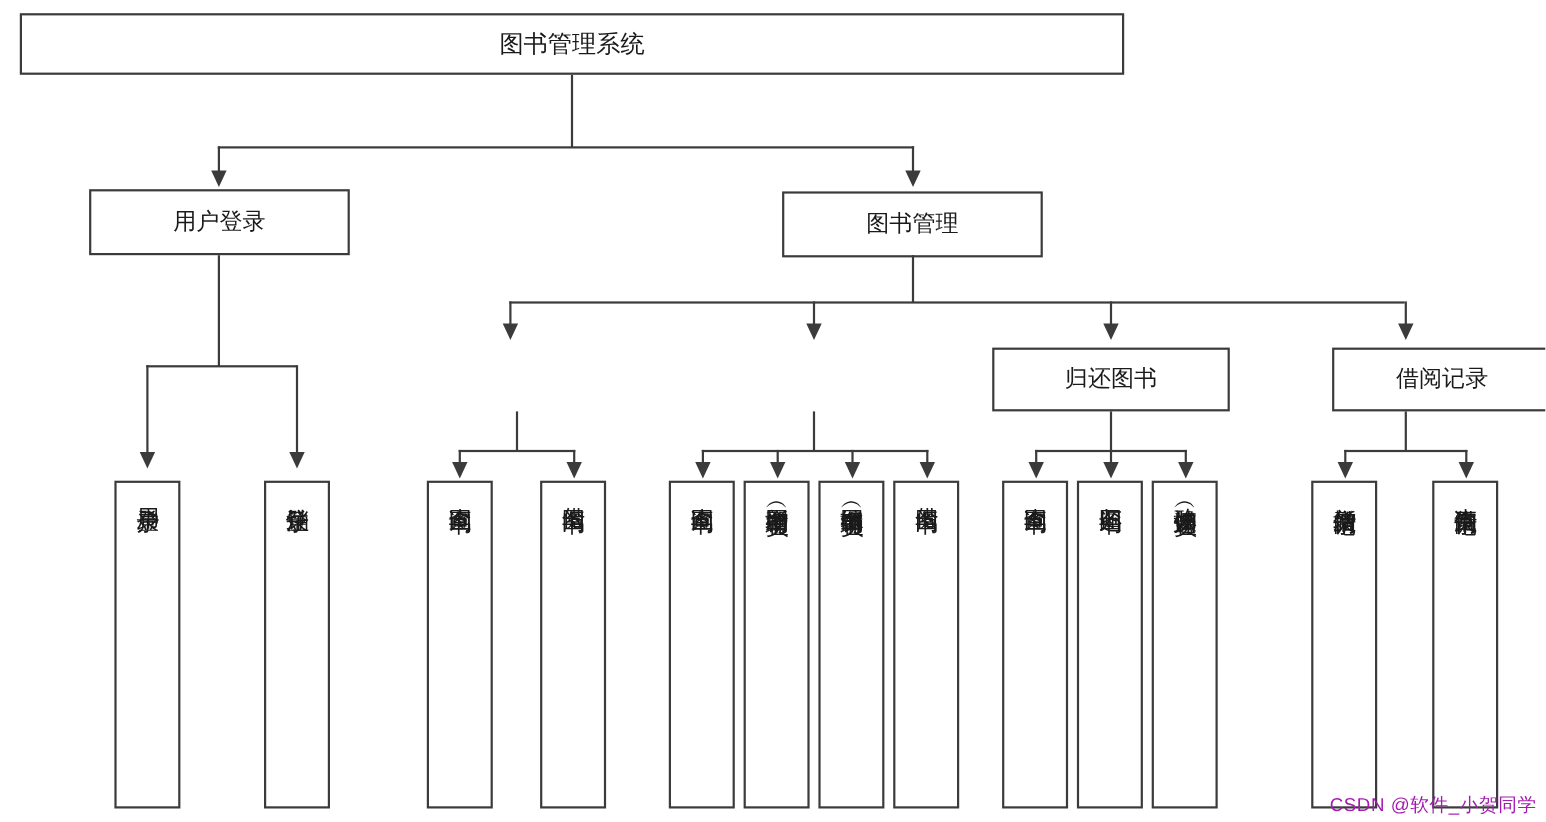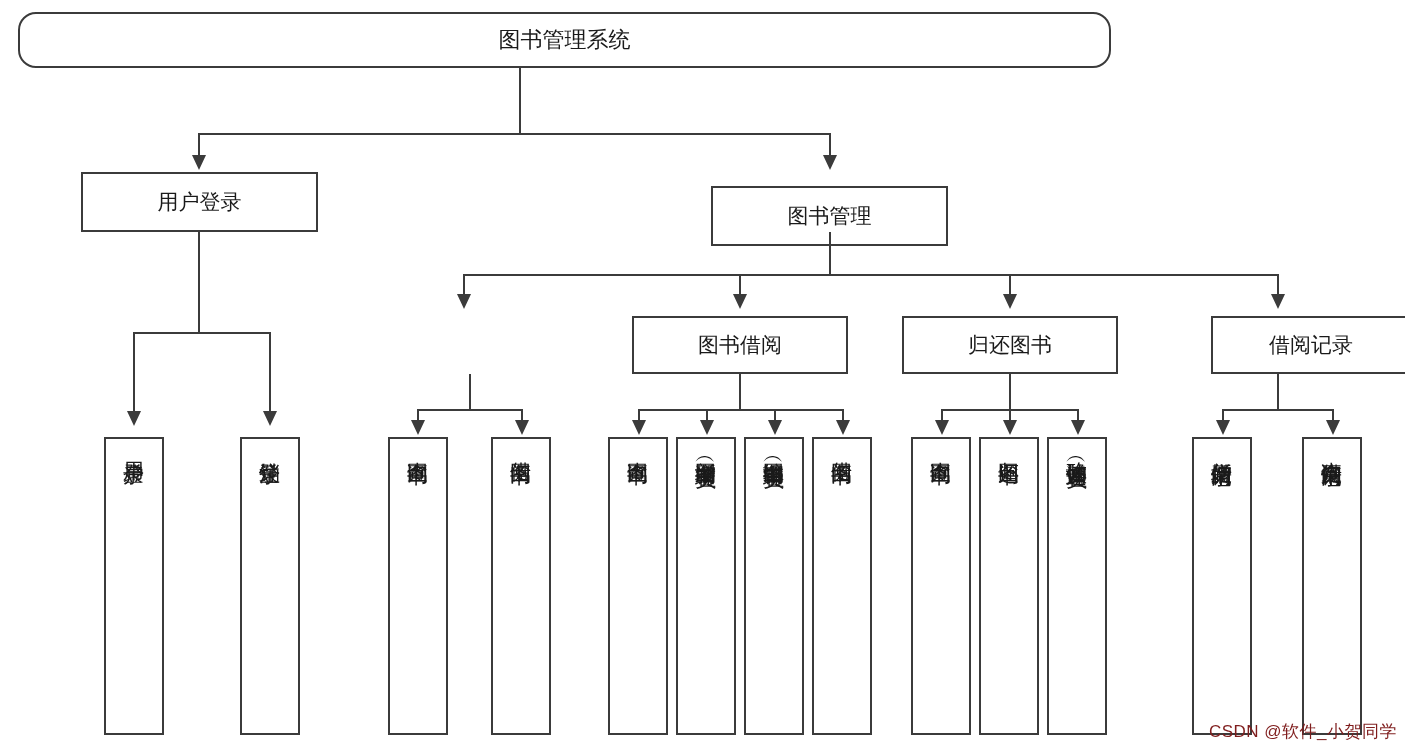--- a/index.html
+++ b/index.html
@@ -67,48 +67,48 @@
     border-left: 7px solid transparent;
     border-right: 7px solid transparent;
     border-top: 15px solid #3b3b3b;
   }
   
   #watermark {
     position: absolute;
     right: 8px;
     bottom: 4px;
     font-size: 17px;
-    color: #7f1d1d;
+    color: #a21caf;
     letter-spacing: 0.5px;
     white-space: nowrap;
     pointer-events: none;
   }
 </style>
 </head>
 <body>
 
 <div id="canvas">
 
-  <div class="node root horiz" style="left:18px; top:12px; width:1093px; height:56px;border-radius:18px;">
+  <div class="node root horiz" style="left:18px; top:12px; width:1004px; height:56px;">
     <span class="label">图书管理系统</span>
   </div>
 
   <div class="edge v" style="left:519px; top:68px; height:66px;"></div>
 
   <div class="edge h" style="left:198px; top:133px; width:633px;"></div>
   <div class="edge v" style="left:198px; top:133px; height:24px;"></div>
   <div class="arrow" style="left:192px; top:155px;"></div>
   <div class="edge v" style="left:829px; top:133px; height:24px;"></div>
   <div class="arrow" style="left:823px; top:155px;"></div>
 
   <div class="node horiz" style="left:81px; top:172px; width:237px; height:60px;">
     <span class="label">用户登录</span>
   </div>
 
-  <div class="node horiz" style="left:711px; top:186px; width:237px; height:60px;">
+  <div class="node horiz" style="left:711px; top:174px; width:237px; height:60px;">
     <span class="label">图书管理</span>
   </div>
 
   <div class="edge v" style="left:198px; top:232px; height:101px;"></div>
   <div class="edge h" style="left:133px; top:332px; width:137px;"></div>
   <div class="edge v" style="left:133px; top:332px; height:81px;"></div>
   <div class="arrow" style="left:127px; top:411px;"></div>
   <div class="edge v" style="left:269px; top:332px; height:81px;"></div>
   <div class="arrow" style="left:263px; top:411px;"></div>
 
@@ -116,23 +116,20 @@
   <div class="edge h" style="left:463px; top:274px; width:814px;"></div>
   <div class="edge v" style="left:463px; top:274px; height:22px;"></div>
   <div class="arrow" style="left:457px; top:294px;"></div>
   <div class="edge v" style="left:739px; top:274px; height:22px;"></div>
   <div class="arrow" style="left:733px; top:294px;"></div>
   <div class="edge v" style="left:1009px; top:274px; height:22px;"></div>
   <div class="arrow" style="left:1003px; top:294px;"></div>
   <div class="edge v" style="left:1277px; top:274px; height:22px;"></div>
   <div class="arrow" style="left:1271px; top:294px;"></div>
 
-  <div class="node horiz" style="left:632px; top:316px; width:216px; height:58px;">
-    <span class="label">图书借阅</span>
-  </div>
   <div class="node horiz" style="left:902px; top:316px; width:216px; height:58px;">
     <span class="label">归还图书</span>
   </div>
   <div class="node horiz" style="left:1172px; top:316px; width:200px; height:58px;margin-left:39px;">
     <span class="label">借阅记录</span>
   </div>
 
   <div class="edge v" style="left:469px; top:374px; height:36px;"></div>
   <div class="edge h" style="left:417px; top:409px; width:106px;"></div>
   <div class="edge v" style="left:417px; top:409px; height:13px;"></div>

